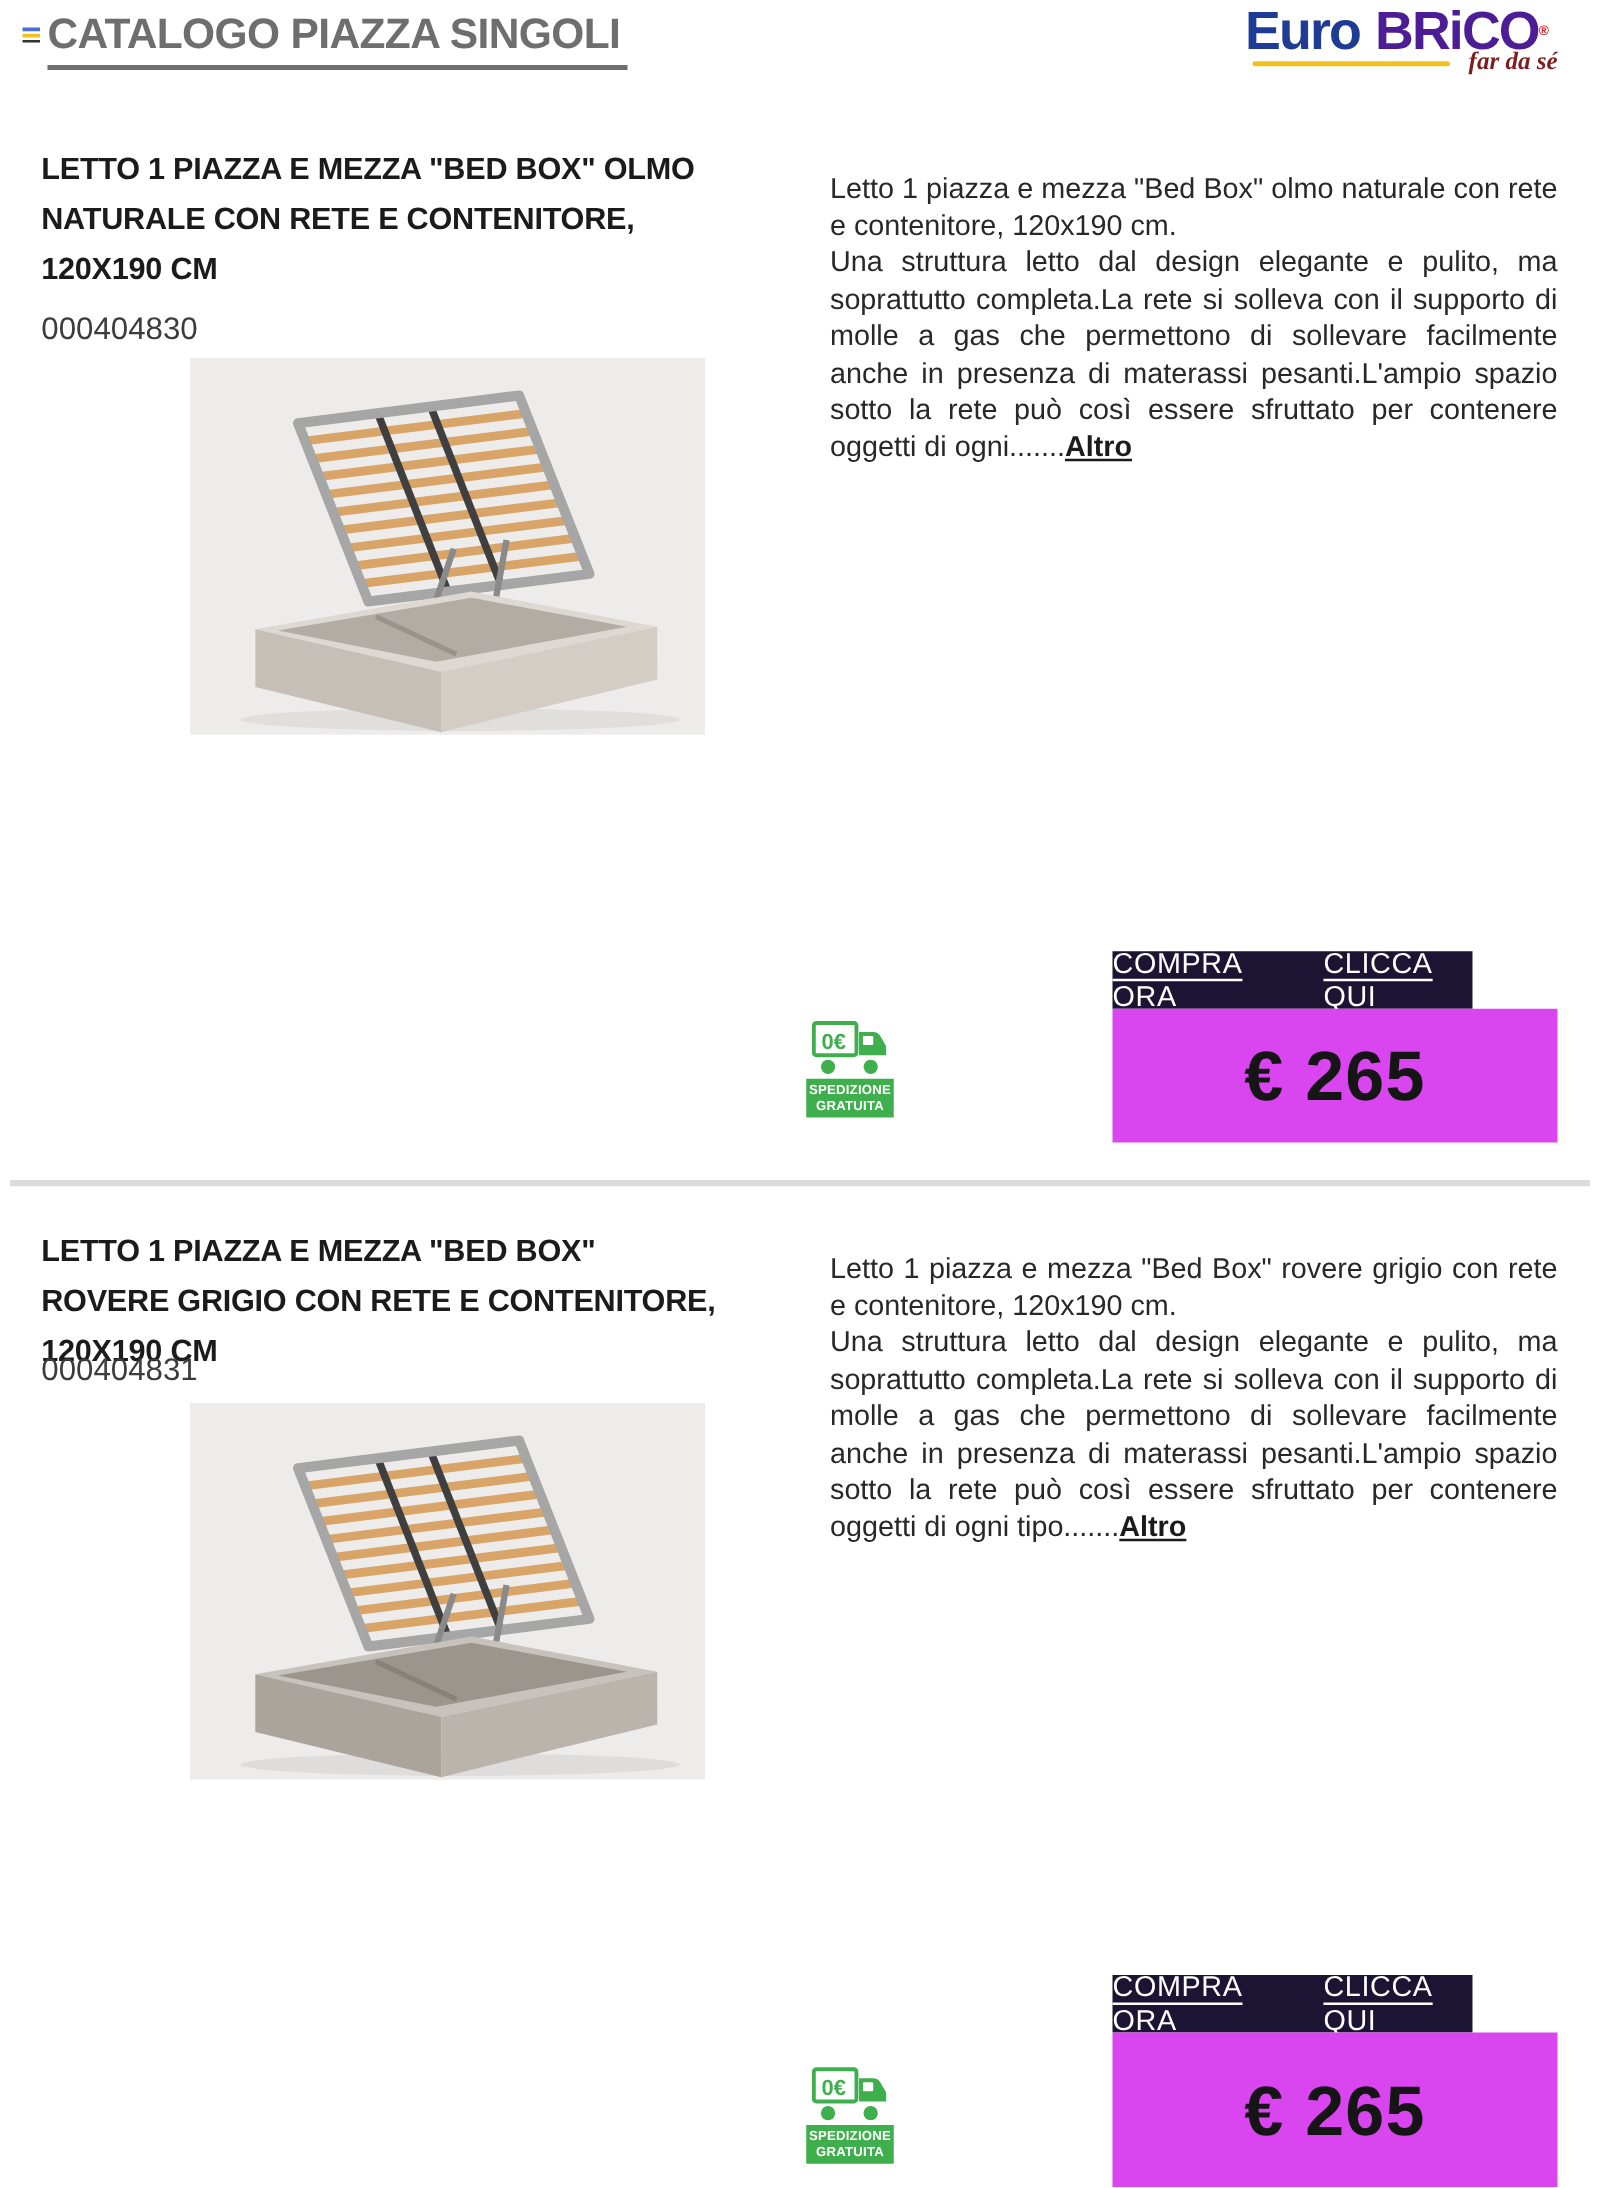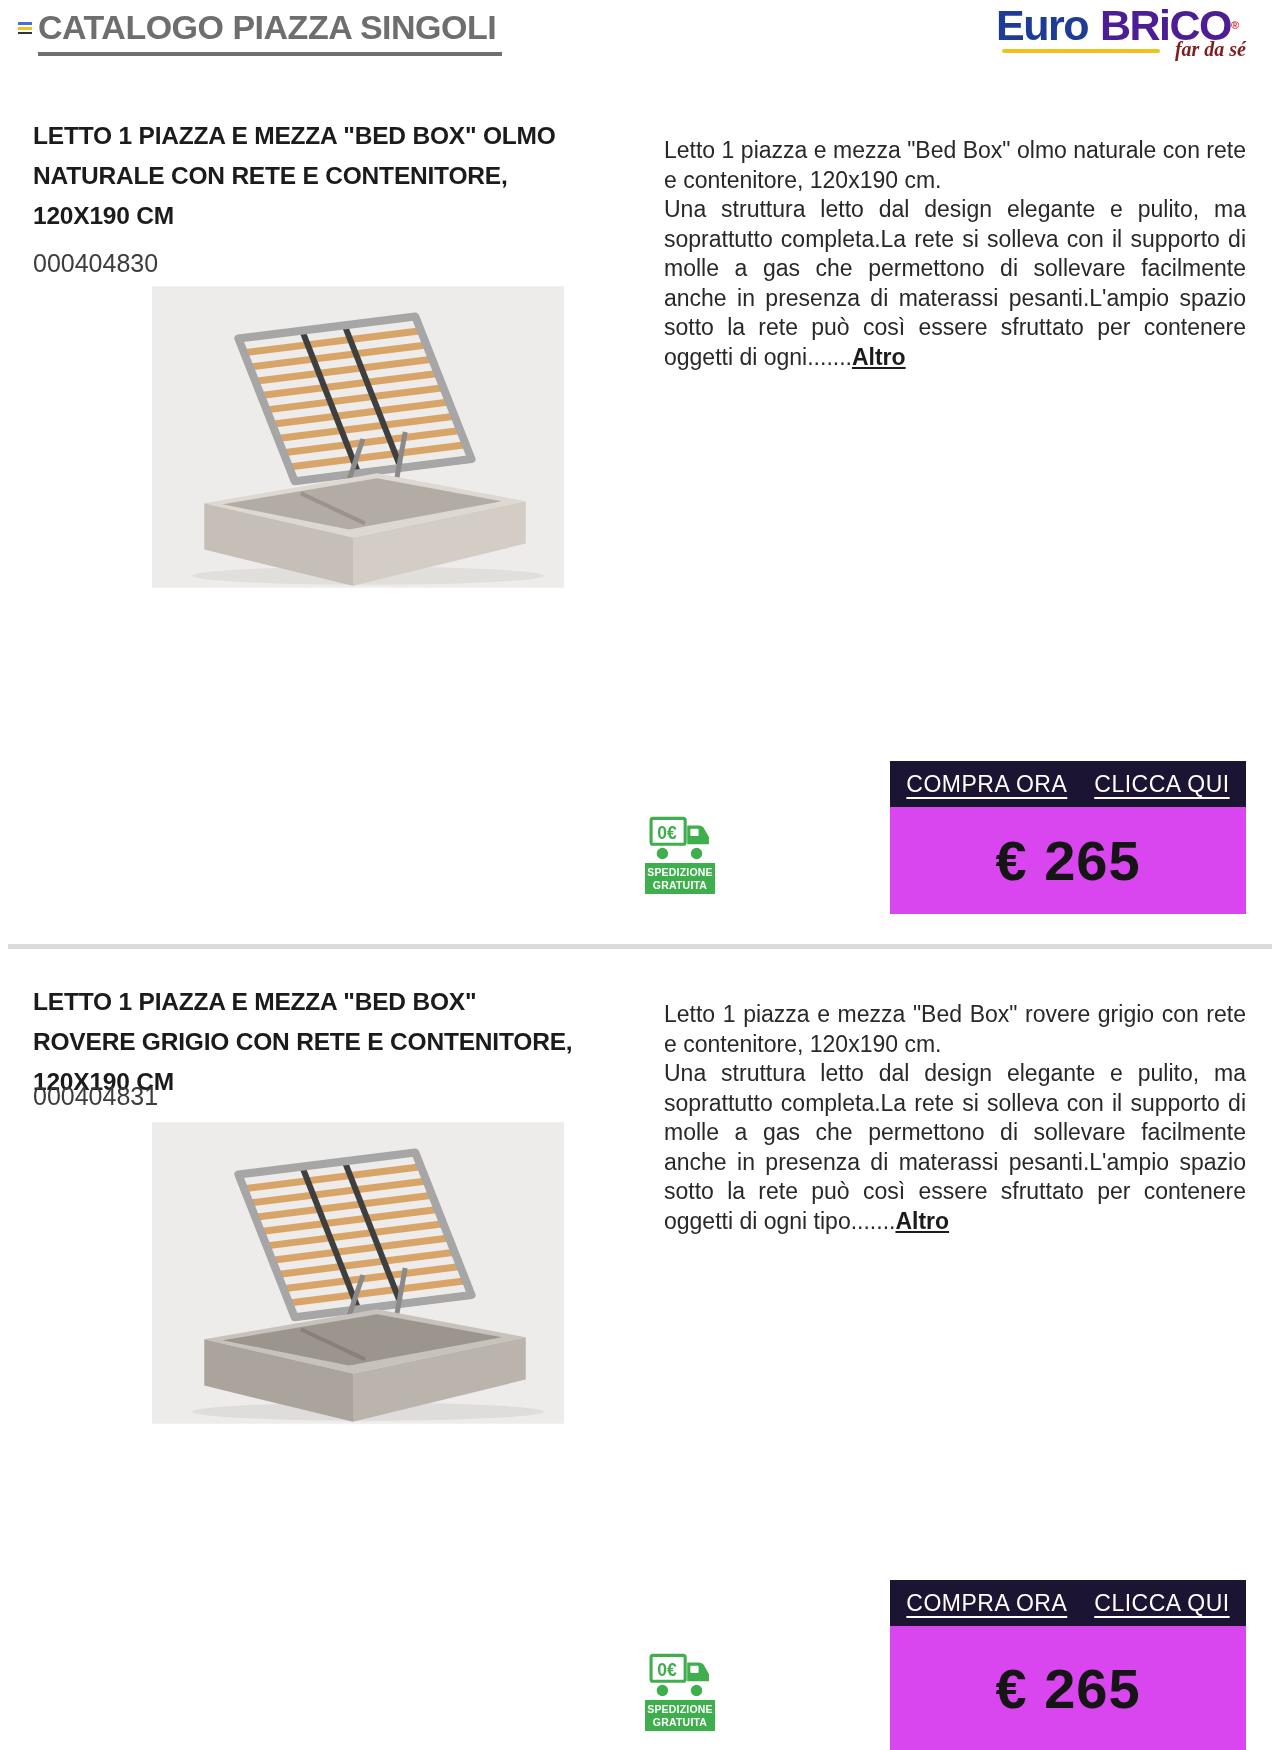--- a/index.html
+++ b/index.html
@@ -30,21 +30,21 @@
   .prod-desc{position:absolute;left:664px;width:582px;font-size:23px;line-height:29.5px;
              color:#282828;text-align:justify;}
   .prod-desc p{margin:0;}
   .more-link{font-weight:bold;color:#1b1b1b;text-decoration:underline;cursor:pointer;}
 
   
   .prod-photo{position:absolute;left:152px;width:412px;height:302px;}
   .prod-photo svg{width:100%;height:100%;display:block;}
 
   
-  .buy-bar{position:absolute;left:890px;width:356px;height:46px;background:#1c1433;
+  .buy-bar{position:absolute;left:890px;width:288px;height:46px;background:#1c1433;
            display:flex;align-items:center;justify-content:center;gap:1px;cursor:pointer;}
   .buy-label{color:#fff;font-size:23px;letter-spacing:0.5px;text-decoration:underline;
              text-underline-offset:5px;}
   .click-label{color:#fff;font-size:23px;font-weight:normal;letter-spacing:0.5px;
                text-decoration:underline;text-underline-offset:5px;margin-left:26px;}
   .price-box{position:absolute;left:890px;width:356px;background:#d946ef;
              display:flex;align-items:center;justify-content:center;}
   .price-text{font-size:56px;font-weight:bold;color:#151515;letter-spacing:1px;}
 
   

